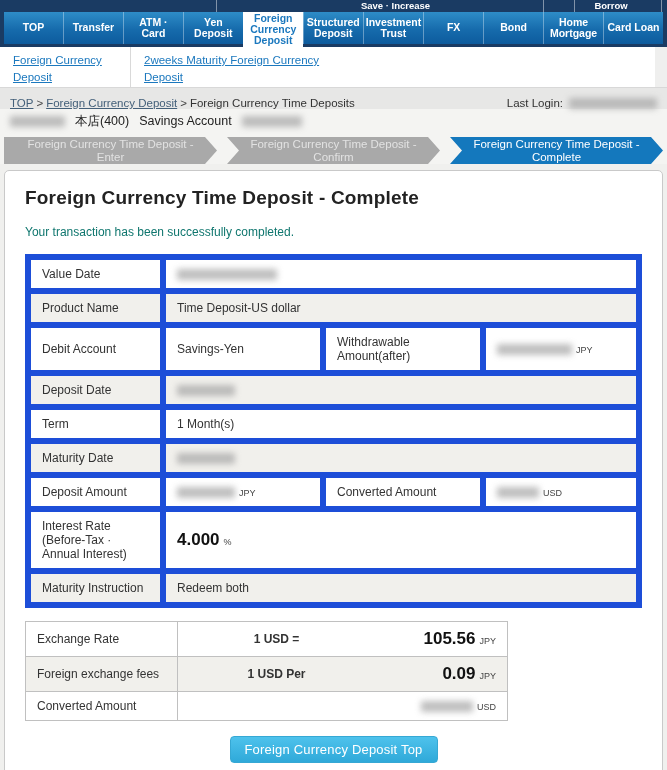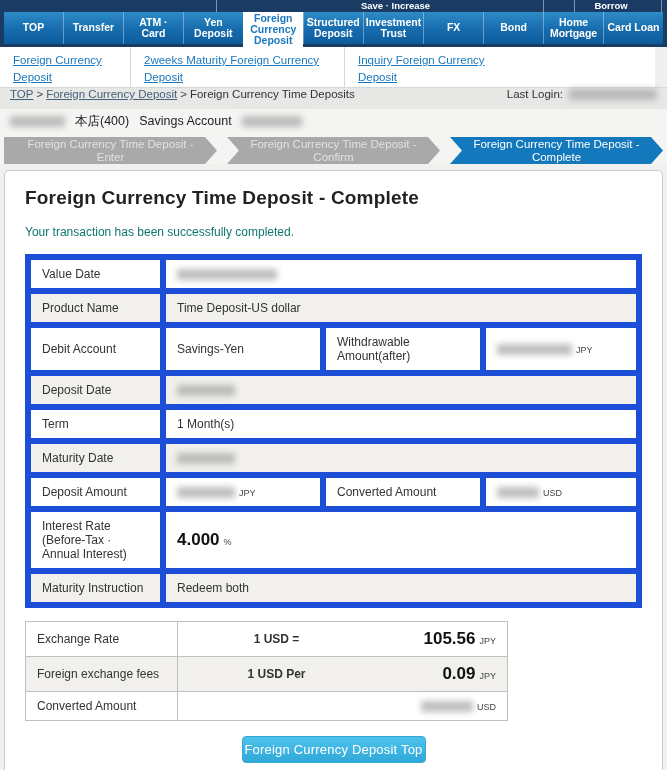--- a/index.html
+++ b/index.html
@@ -34,21 +34,21 @@
   .subnav-item {
     padding:5px 6px 0 13px; font-size:11.5px; line-height:1.45;
     border-right:1px solid #d9d9d9;
   }
   .subnav-item:last-child { border-right:none; }
   .subnav-item a { color:#1b78be; text-decoration:underline; cursor:pointer; display:block; }
   .subnav-item.current a { text-decoration:none; cursor:default; }
   .sn1{width:131px;} .sn2{width:214px;} .sn3{width:152px;} .sn4{width:158px;}
   
   .crumb-bar {
-    background:#e7e7e6; height:22px; display:flex; align-items:flex-start;
+    background:#e7e7e6; height:22px; display:flex; align-items:flex-end;
     justify-content:space-between; padding:0 10px; font-size:11.5px; border-top:1px solid #d8d8d8;
   }
   .crumb-bar a { color:#44607a; text-decoration:underline; cursor:pointer; }
   .crumb-sep { margin:0 3px; color:#444; }
   .crumb-current { color:#333; }
   .last-login { display:flex; align-items:center; gap:6px; color:#333; }
   
   .account-row {
     background:#f4f4f2; height:24px; display:flex; align-items:center;
     padding:0 10px; font-size:12.5px; color:#222; gap:10px;
@@ -91,21 +91,21 @@
   
   .masked {
     display:inline-block; height:11px; background:#a9a9a9; opacity:.75;
     filter:blur(3px); border-radius:1px; vertical-align:middle;
   }
   .w100{width:100px;} .w88{width:88px;} .w75{width:75px;} .w58{width:58px;}
   .w55{width:55px;} .w52{width:52px;} .w42{width:42px;} .w60{width:60px;}
   
   .btn-row { text-align:center; margin-top:15px; }
   .top-btn {
-    width:184px; height:27px; color:#fff; font-size:13px;
+    width:208px; height:27px; color:#fff; font-size:13px;
     font-family:"Liberation Sans","DejaVu Sans",sans-serif;
     background:linear-gradient(#4ec2ec,#2fa9d9); border:1px solid #36a8d4;
     border-radius:4px; cursor:pointer; letter-spacing:.2px;
   }
   
   .footer-gap { height:5px; background:#f0f0ee; }
   .footer-bar { height:15px; background:#dcdcdc; border-top:1px solid #c6c6c6; }
 </style>
 </head>
 <body>
@@ -129,23 +129,20 @@
 </div>
 
 <div class="subnav-row">
   <div class="subnav">
     <div class="subnav-item sn1">
       <a>Foreign Currency Deposit</a>
     </div>
     <div class="subnav-item sn2">
       <a>2weeks Maturity Foreign Currency Deposit</a>
     </div>
-    <div class="subnav-item sn4">
-      <a>Inquiry Foreign Currency Deposit</a>
-    </div>
   </div>
 </div>
 
 <div class="crumb-bar">
   <div>
     <a>TOP</a><span class="crumb-sep">&gt;</span><a>Foreign Currency Deposit</a><span class="crumb-sep">&gt;</span><span class="crumb-current">Foreign Currency Time Deposits</span>
   </div>
   <div class="last-login">
     <span>Last Login:</span>
     <span class="masked w88"></span>

